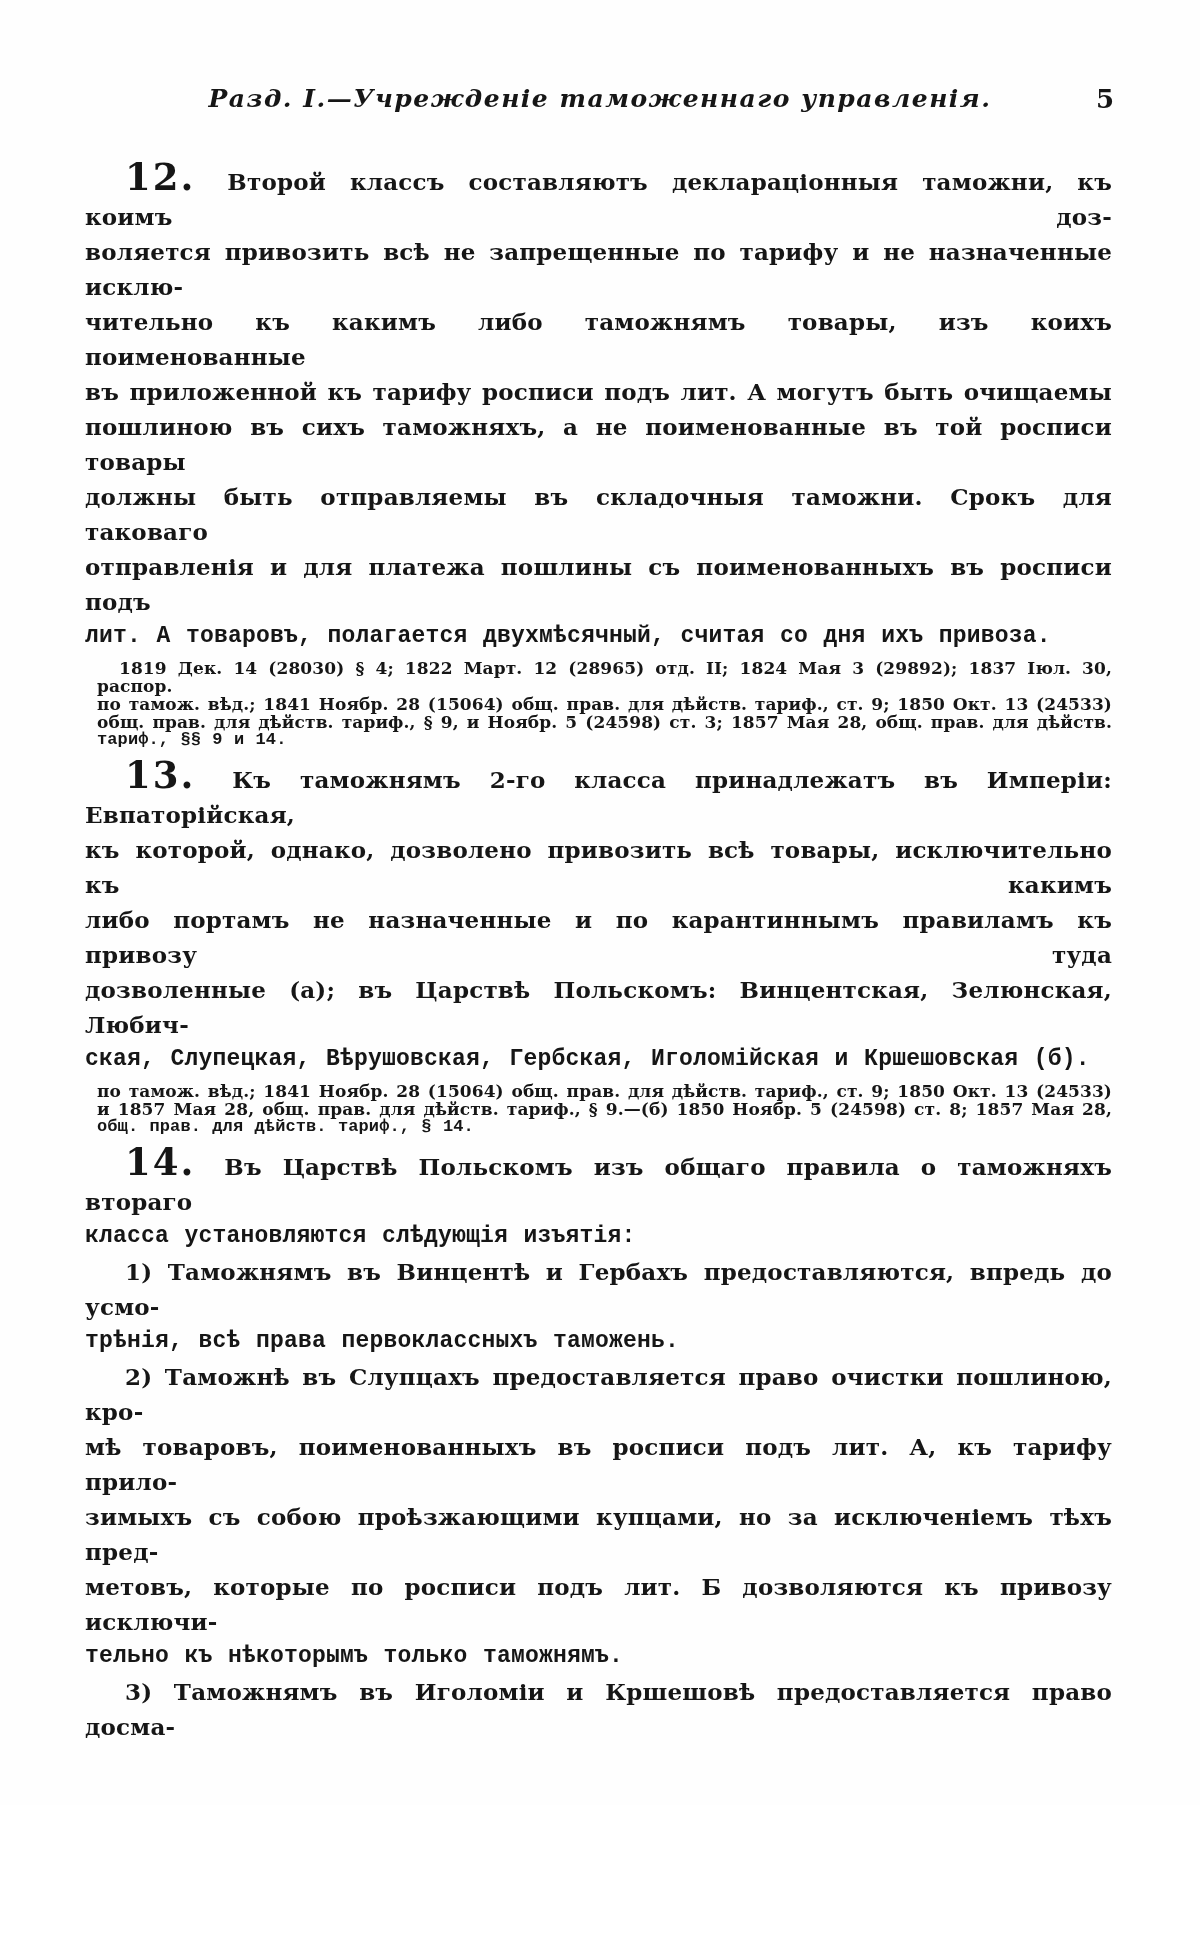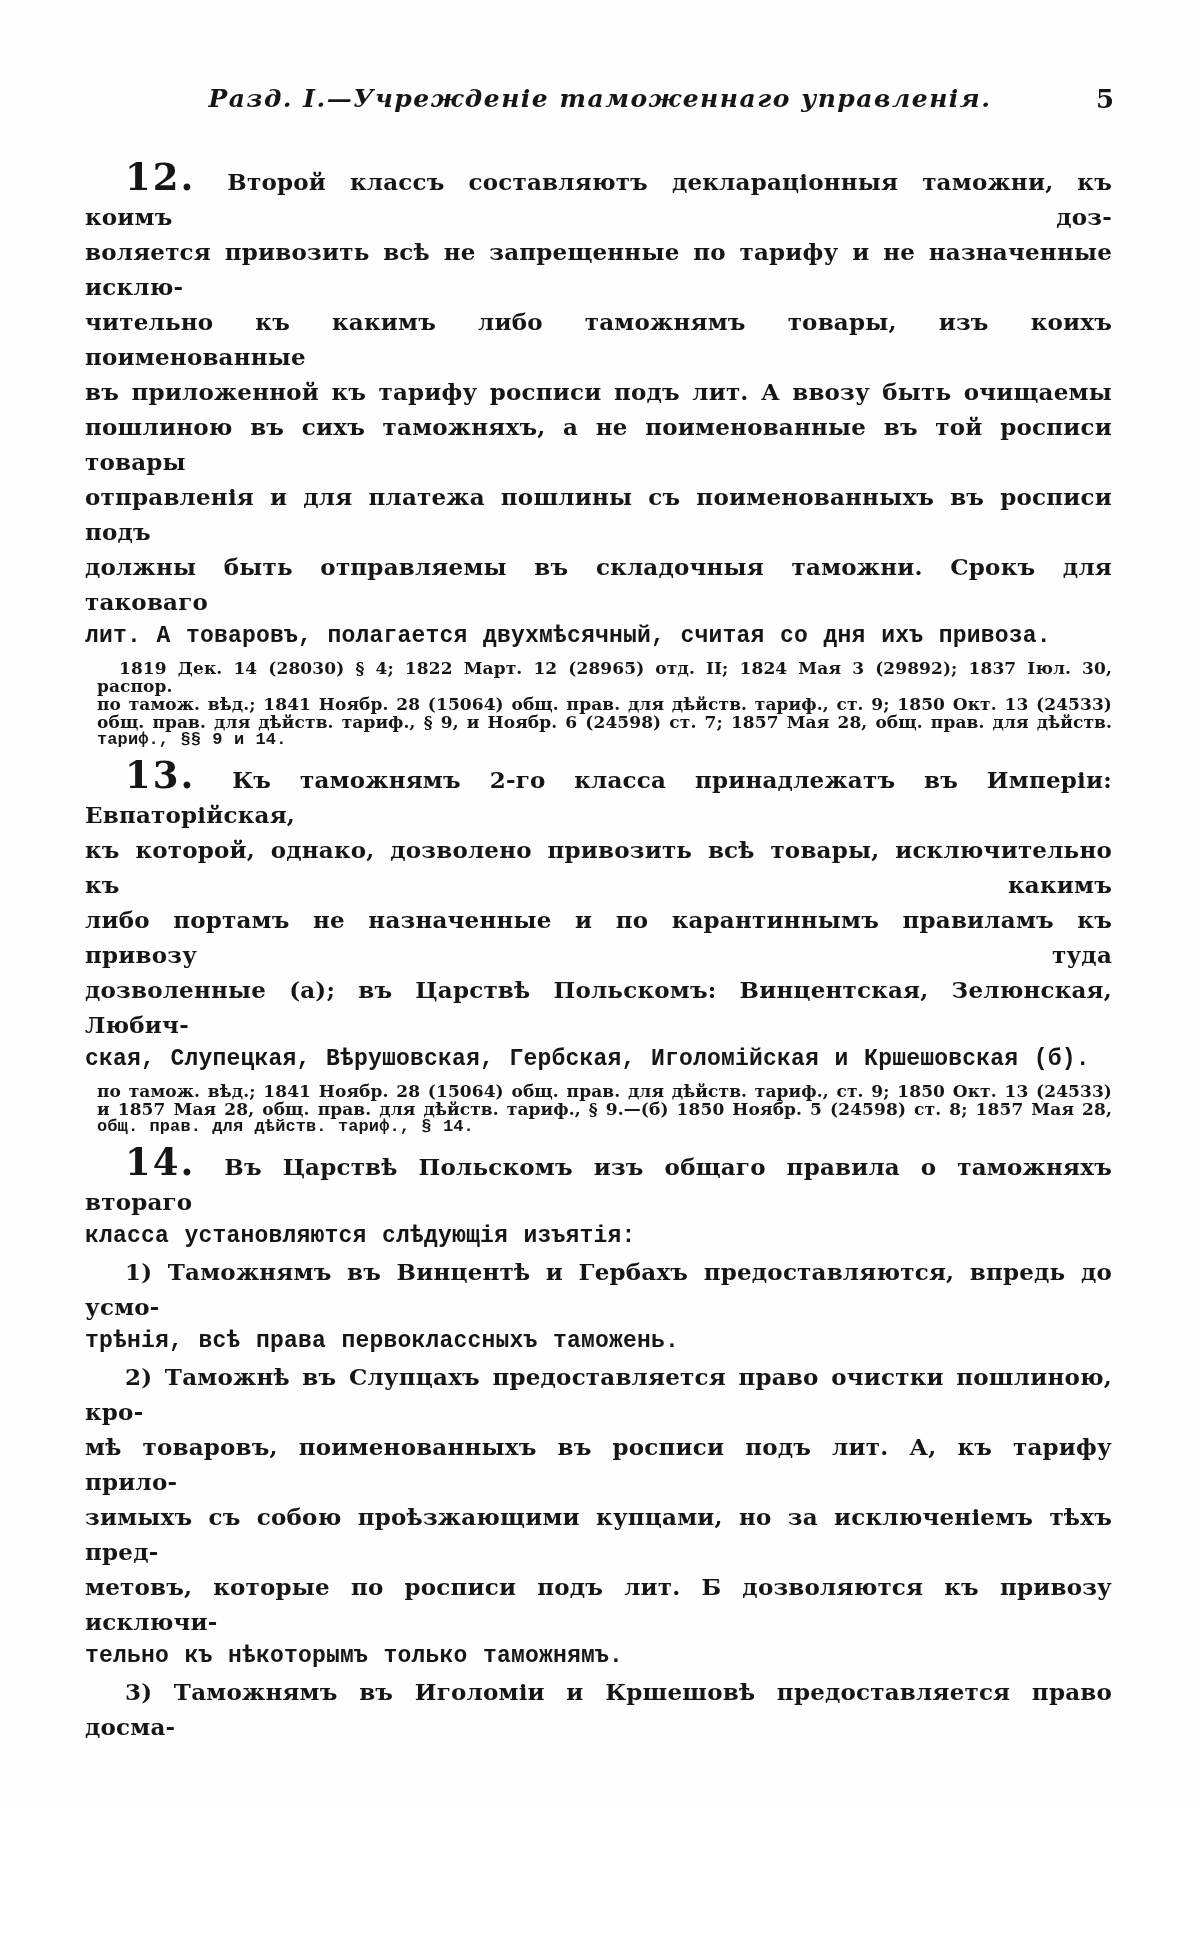--- a/index.html
+++ b/index.html
@@ -71,30 +71,30 @@
 
 <div class="page">
   <div class="header-title">Разд. I.—Учрежденіе таможеннаго управленія.</div>
   <div class="page-num">5</div>
 
   <div class="doc-body" id="doc-body">
       <div class="block section">
         <div class="line first"><span class="para-num">12.</span> Второй классъ составляютъ деклараціонныя таможни, къ коимъ доз-</div>
         <div class="line">воляется привозить всѣ не запрещенные по тарифу и не назначенные исклю-</div>
         <div class="line">чительно къ какимъ либо таможнямъ товары, изъ коихъ поименованные</div>
-        <div class="line">въ приложенной къ тарифу росписи подъ лит. А ввозу быть очищаемы</div>
+        <div class="line">въ приложенной къ тарифу росписи подъ лит. А могутъ быть очищаемы</div>
         <div class="line">пошлиною въ сихъ таможняхъ, а не поименованные въ той росписи товары</div>
+        <div class="line">должны быть отправляемы въ складочныя таможни. Срокъ для таковаго</div>
         <div class="line">отправленія и для платежа пошлины съ поименованныхъ въ росписи подъ</div>
-        <div class="line">должны быть отправляемы въ складочныя таможни. Срокъ для таковаго</div>
         <div class="line end">лит. А товаровъ, полагается двухмѣсячный, считая со дня ихъ привоза.</div>
       </div>
       <div class="block citation">
         <div class="line first">1819 Дек. 14 (28030) § 4; 1822 Март. 12 (28965) отд. II; 1824 Мая 3 (29892); 1837 Іюл. 30, распор.</div>
         <div class="line">по тамож. вѣд.; 1841 Ноябр. 28 (15064) общ. прав. для дѣйств. тариф., ст. 9; 1850 Окт. 13 (24533)</div>
-        <div class="line">общ. прав. для дѣйств. тариф., § 9, и Ноябр. 6 (24598) ст. 7; 1857 Мая 28, общ. прав. для дѣйств.</div>
+        <div class="line">общ. прав. для дѣйств. тариф., § 9, и Ноябр. 5 (24598) ст. 3; 1857 Мая 28, общ. прав. для дѣйств.</div>
         <div class="line end">тариф., §§ 9 и 14.</div>
       </div>
       <div class="block section">
         <div class="line first"><span class="para-num">13.</span> Къ таможнямъ 2-го класса принадлежатъ въ Имперіи: Евпаторійская,</div>
         <div class="line">къ которой, однако, дозволено привозить всѣ товары, исключительно къ какимъ</div>
         <div class="line">либо портамъ не назначенные и по карантиннымъ правиламъ къ привозу туда</div>
         <div class="line">дозволенные (а); въ Царствѣ Польскомъ: Винцентская, Зелюнская, Любич-</div>
         <div class="line end">ская, Слупецкая, Вѣрушовская, Гербская, Иголомійская и Кршешовская (б).</div>
       </div>
       <div class="block citation">

